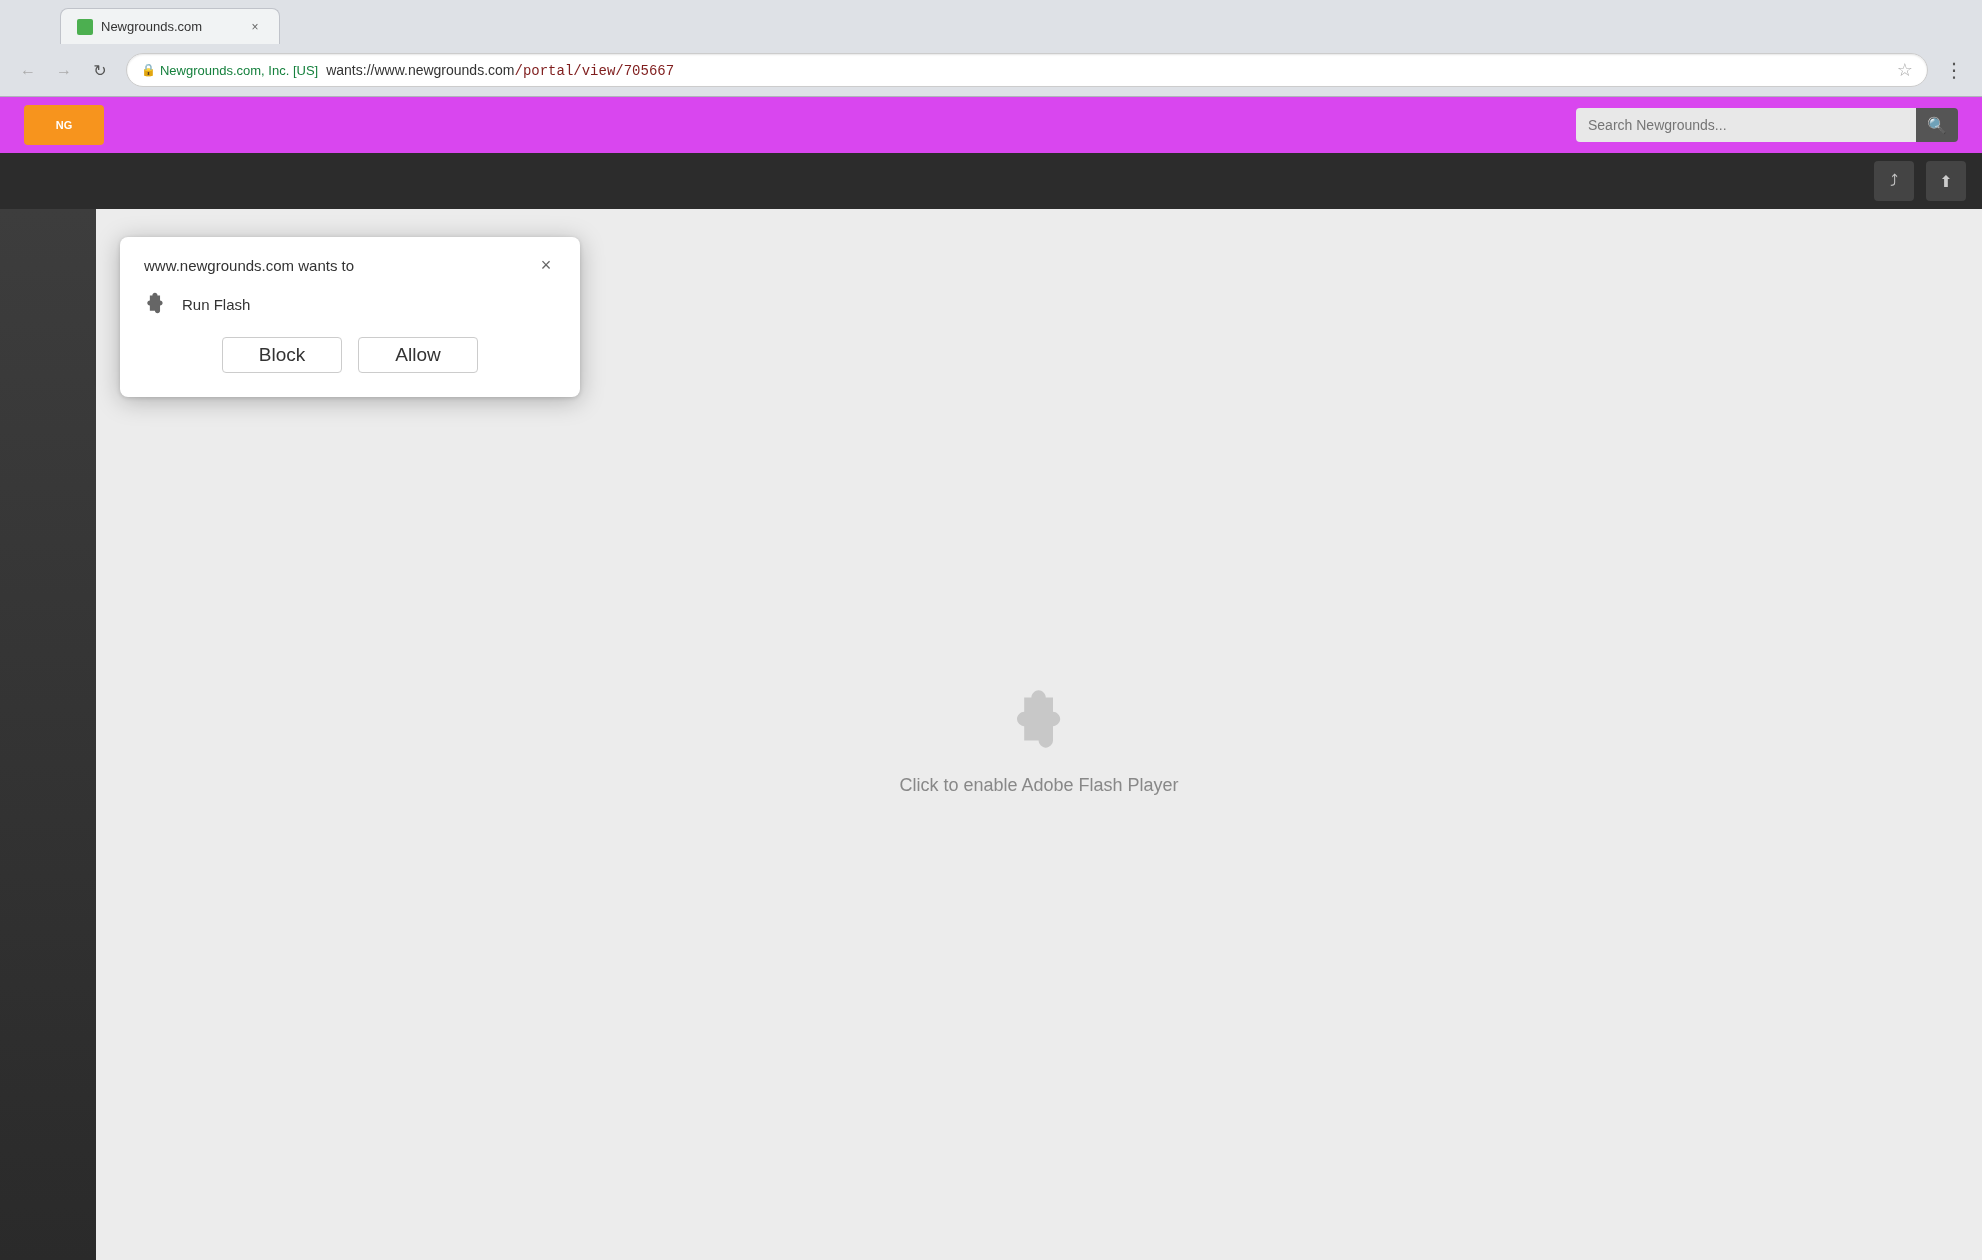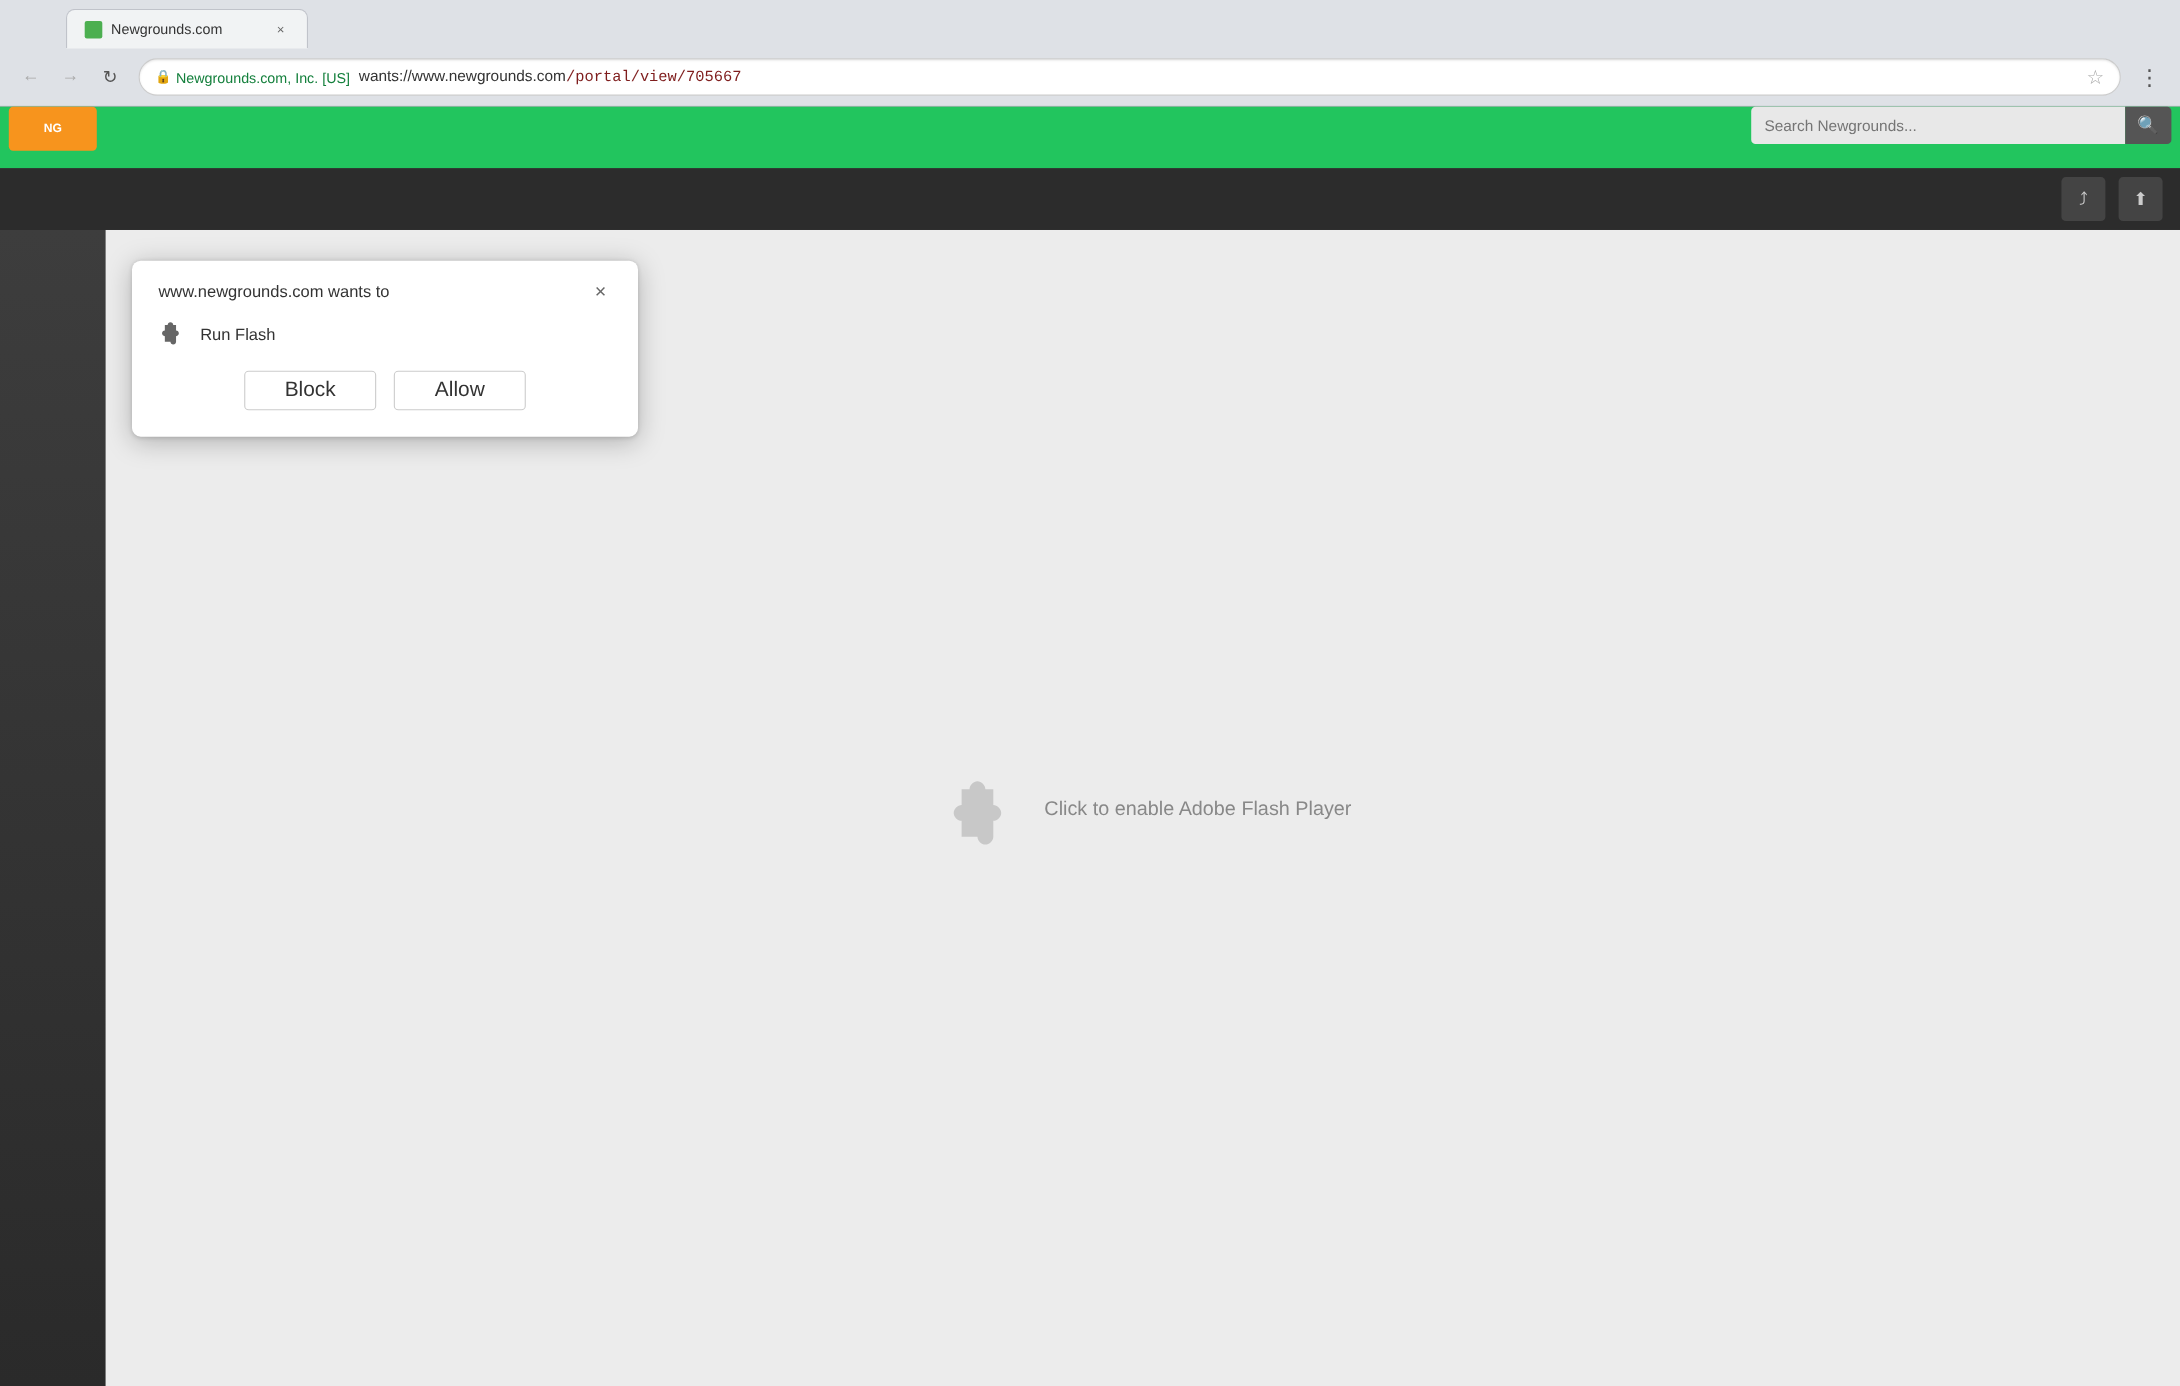--- a/index.html
+++ b/index.html
@@ -185,26 +185,26 @@
     
     .page-content {
       display: flex;
       width: 100%;
       height: calc(1260px - 96px);
       position: relative;
     }
 
     
     .ng-header {
-      background: #22c55e;
+      background: #d946ef;
       width: 100%;
       height: 56px;
       display: flex;
-      align-items: flex-start;
-      padding: 0 8px;
+      align-items: center;
+      padding: 0 24px;
       position: absolute;
       top: 0;
       left: 0;
       z-index: 1;
     }
 
     .ng-logo {
       width: 80px;
       height: 40px;
       background: #f7941d;
@@ -309,21 +309,21 @@
       display: flex;
       align-items: center;
       justify-content: center;
       flex-direction: column;
       gap: 16px;
       position: relative;
     }
 
     .flash-placeholder {
       display: flex;
-      flex-direction: row;
+      flex-direction: column;
       align-items: center;
       gap: 20px;
     }
 
     .flash-text {
       font-size: 18px;
       color: #888;
     }
 
     

